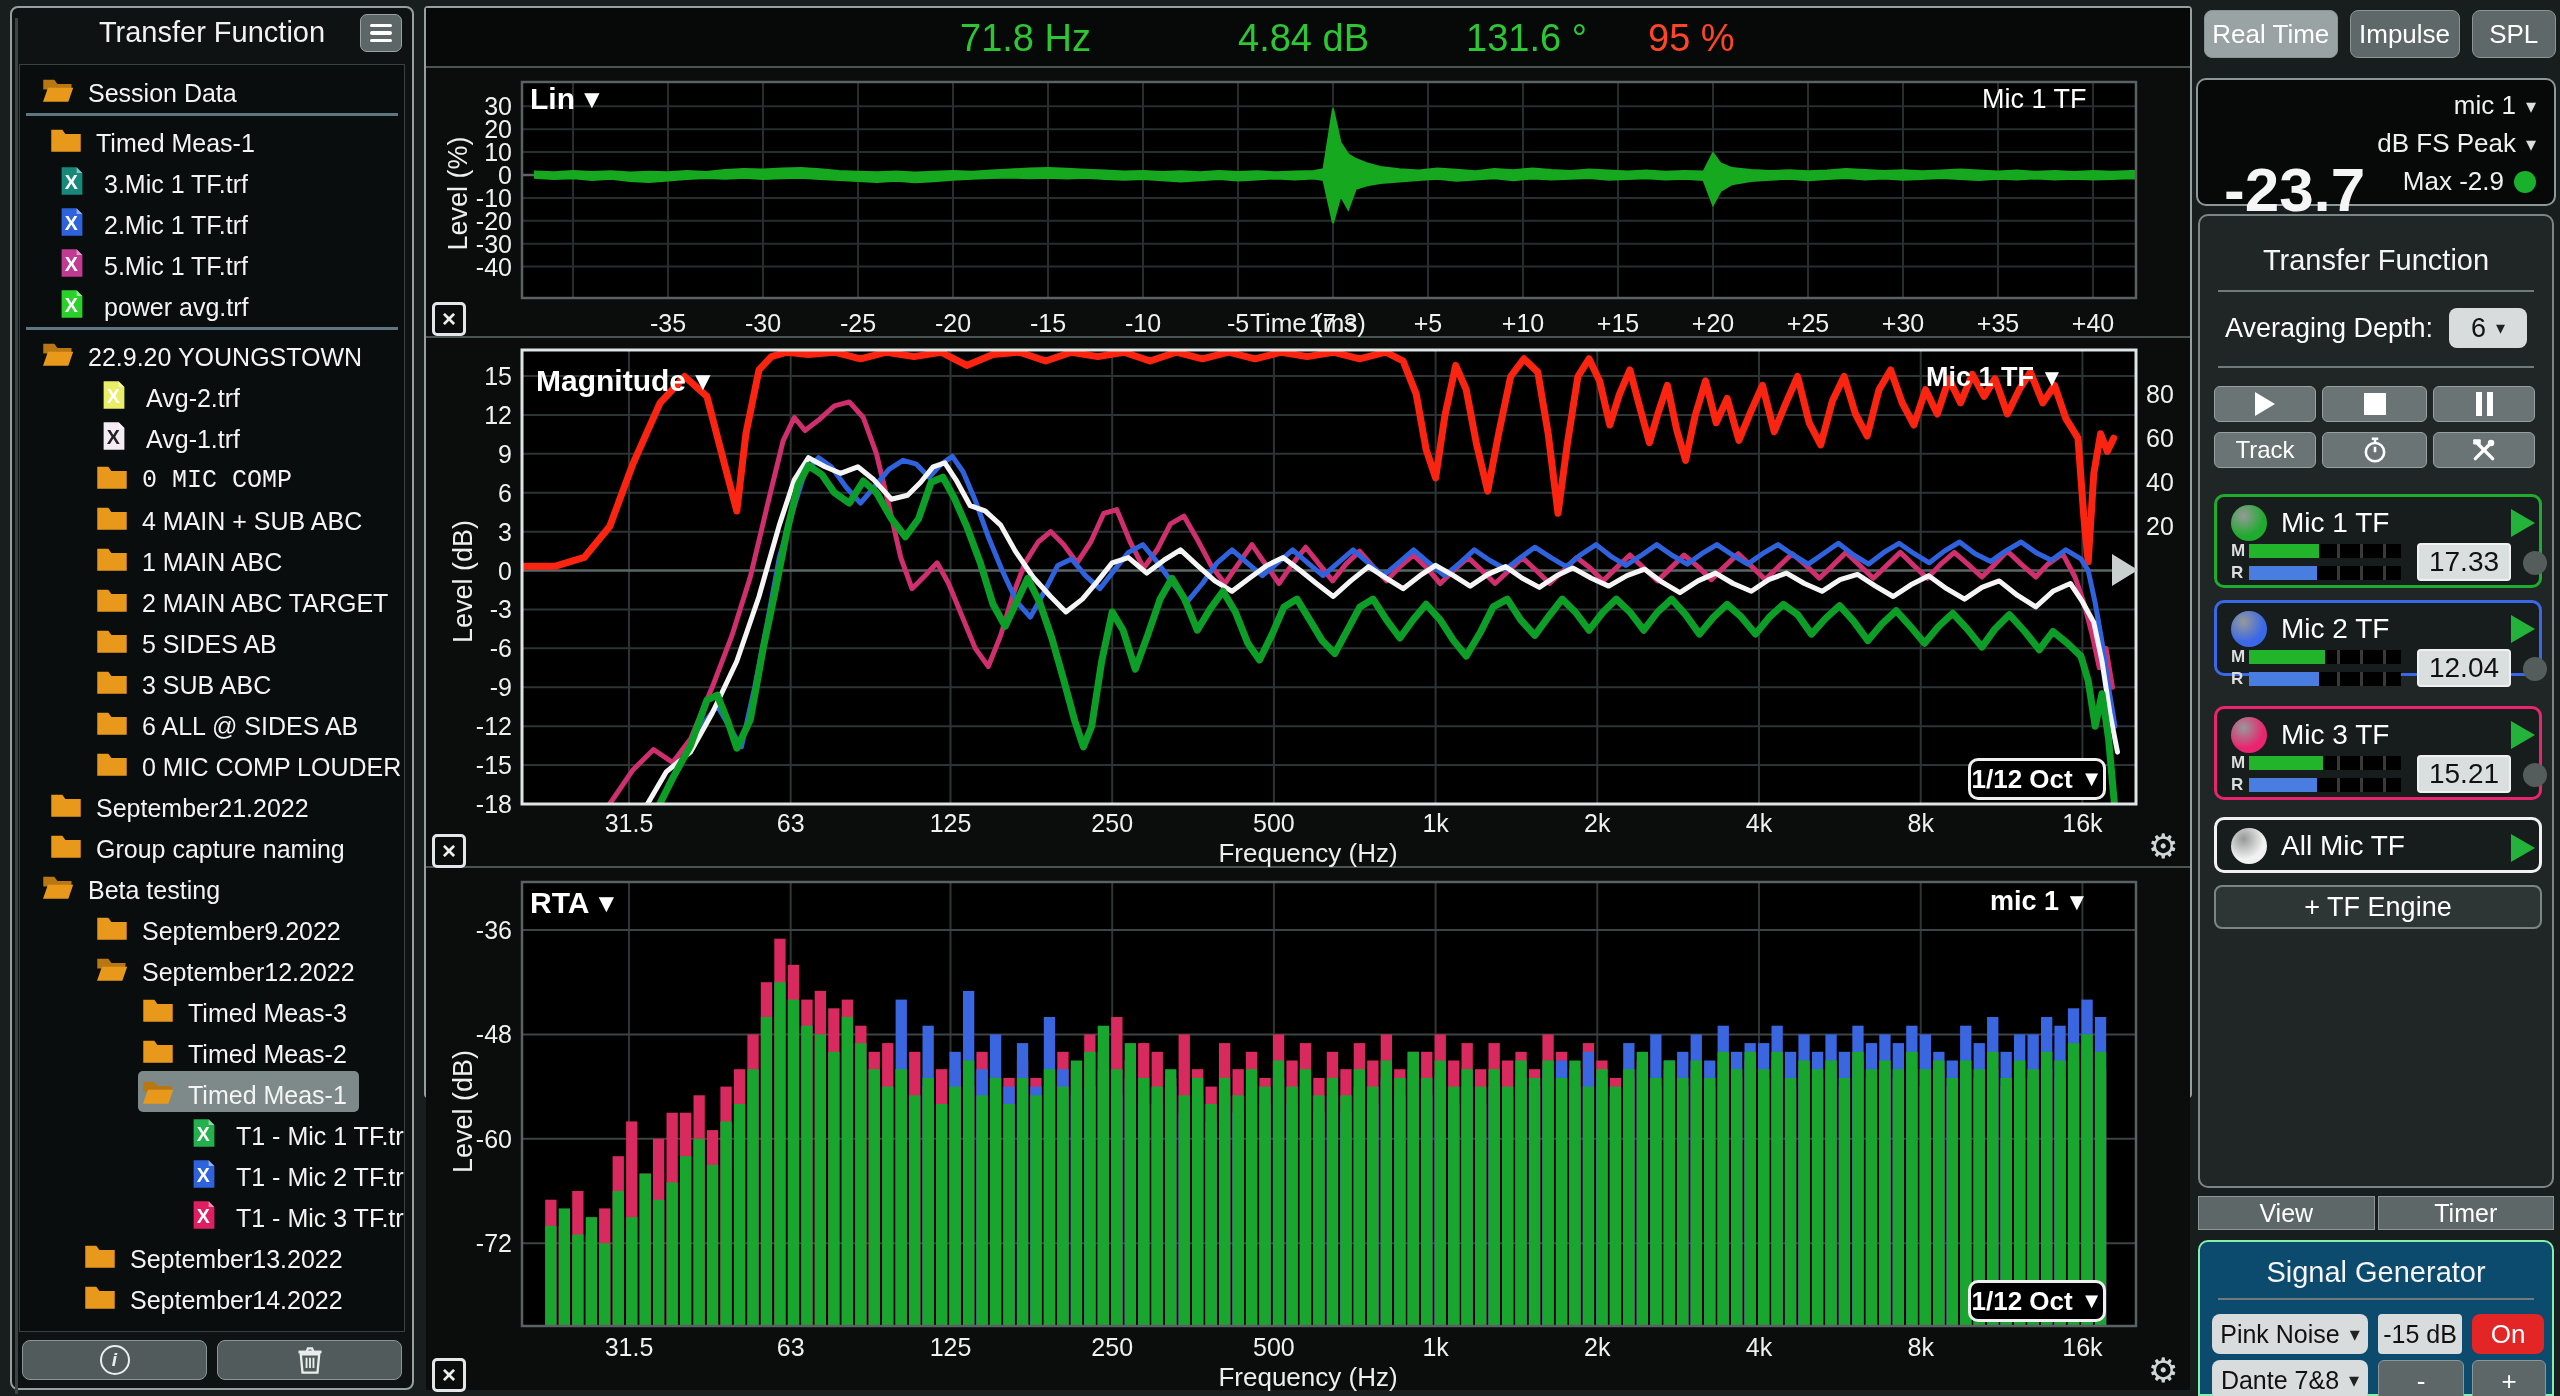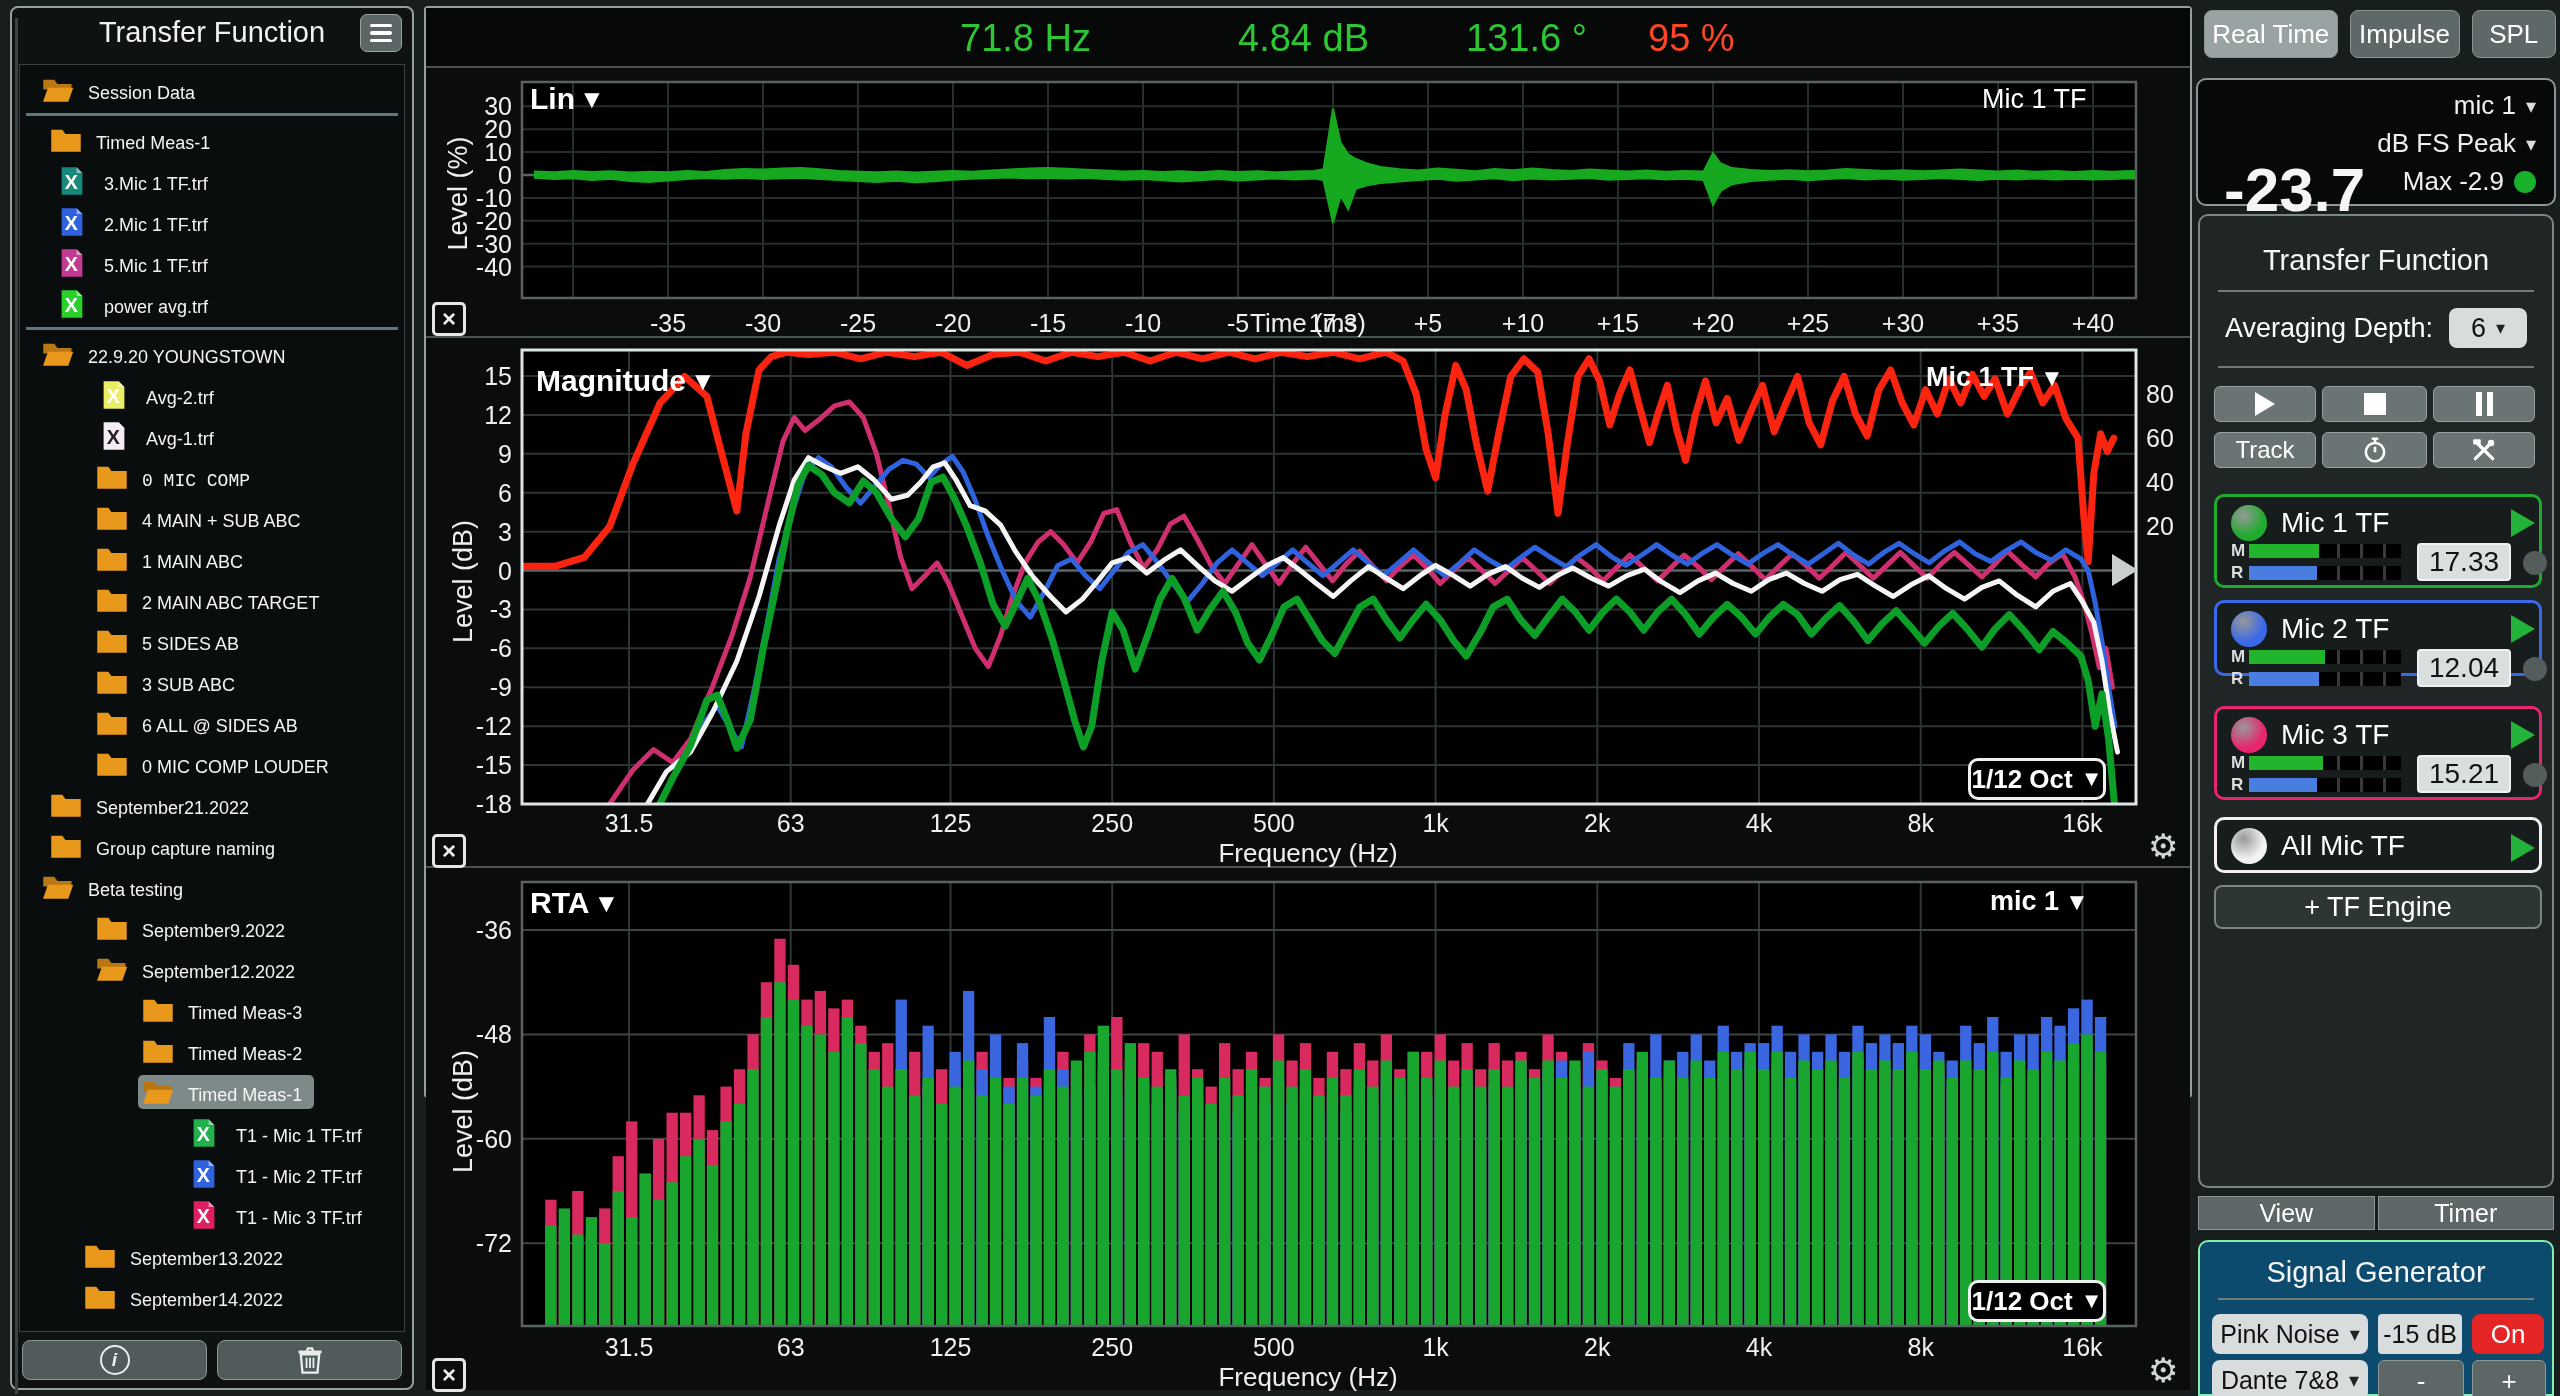--- a/index.html
+++ b/index.html
@@ -17,21 +17,21 @@
   #sb-menu{position:absolute;right:10px;top:6px;width:40px;height:36px;background:#5d6666;
            border:1px solid #9aa3a3;border-radius:7px;display:flex;flex-direction:column;
            justify-content:center;align-items:center;gap:4px;}
   #sb-menu i{display:block;width:22px;height:3.5px;background:#fff;border-radius:2px;}
   #tree{position:absolute;left:7px;right:7px;top:56px;bottom:56px;background:#0a0d0d;
         border:1px solid #394242;overflow:hidden;padding-top:4px;box-sizing:border-box;}
   .trow{height:41px;display:flex;align-items:center;}
   .rowbody{display:flex;align-items:center;padding:2px 12px 2px 4px;border-radius:5px;}
   .rowbody.sel{background:#7e8a8a;}
   .ticon{width:34px;height:30px;margin-right:12px;flex:none;display:flex;align-items:center;}
-  .tlabel{font-size:18px;white-space:nowrap;color:#f4f4f4;margin-top:8px;}
+  .tlabel{font-size:25px;white-space:nowrap;color:#f4f4f4;margin-top:8px;}
   .tdivider{height:3px;background:#5e7680;margin:3px 6px;}
   #sb-footer{position:absolute;left:10px;right:10px;bottom:8px;height:40px;display:flex;gap:10px;}
   .sbf-btn{flex:1;background:#525b5b;border:1px solid #8d9696;border-radius:8px;display:flex;
            align-items:center;justify-content:center;}
   .info-glyph{width:26px;height:26px;border:2.5px solid #e9eded;border-radius:50%;color:#e9eded;
               font-size:19px;font-weight:bold;display:flex;align-items:center;justify-content:center;font-style:italic;}
 
   
   #center{position:absolute;left:424px;top:6px;width:1768px;height:1092px;background:#0b0d0d;
           border:2px solid #97a0a0;border-radius:4px;box-sizing:border-box;}

